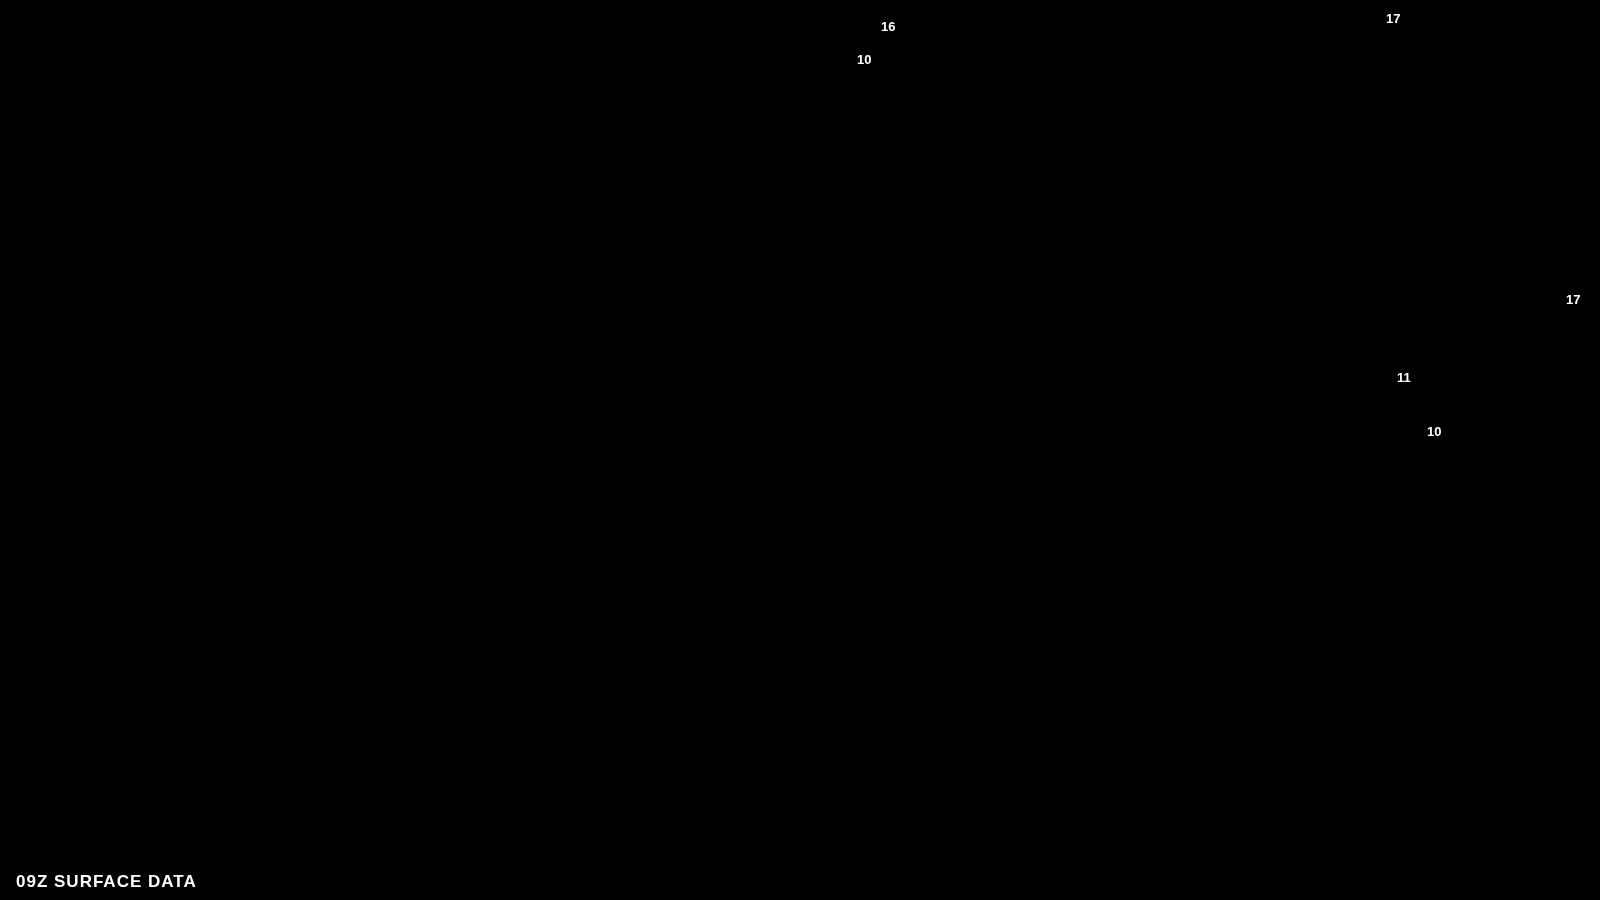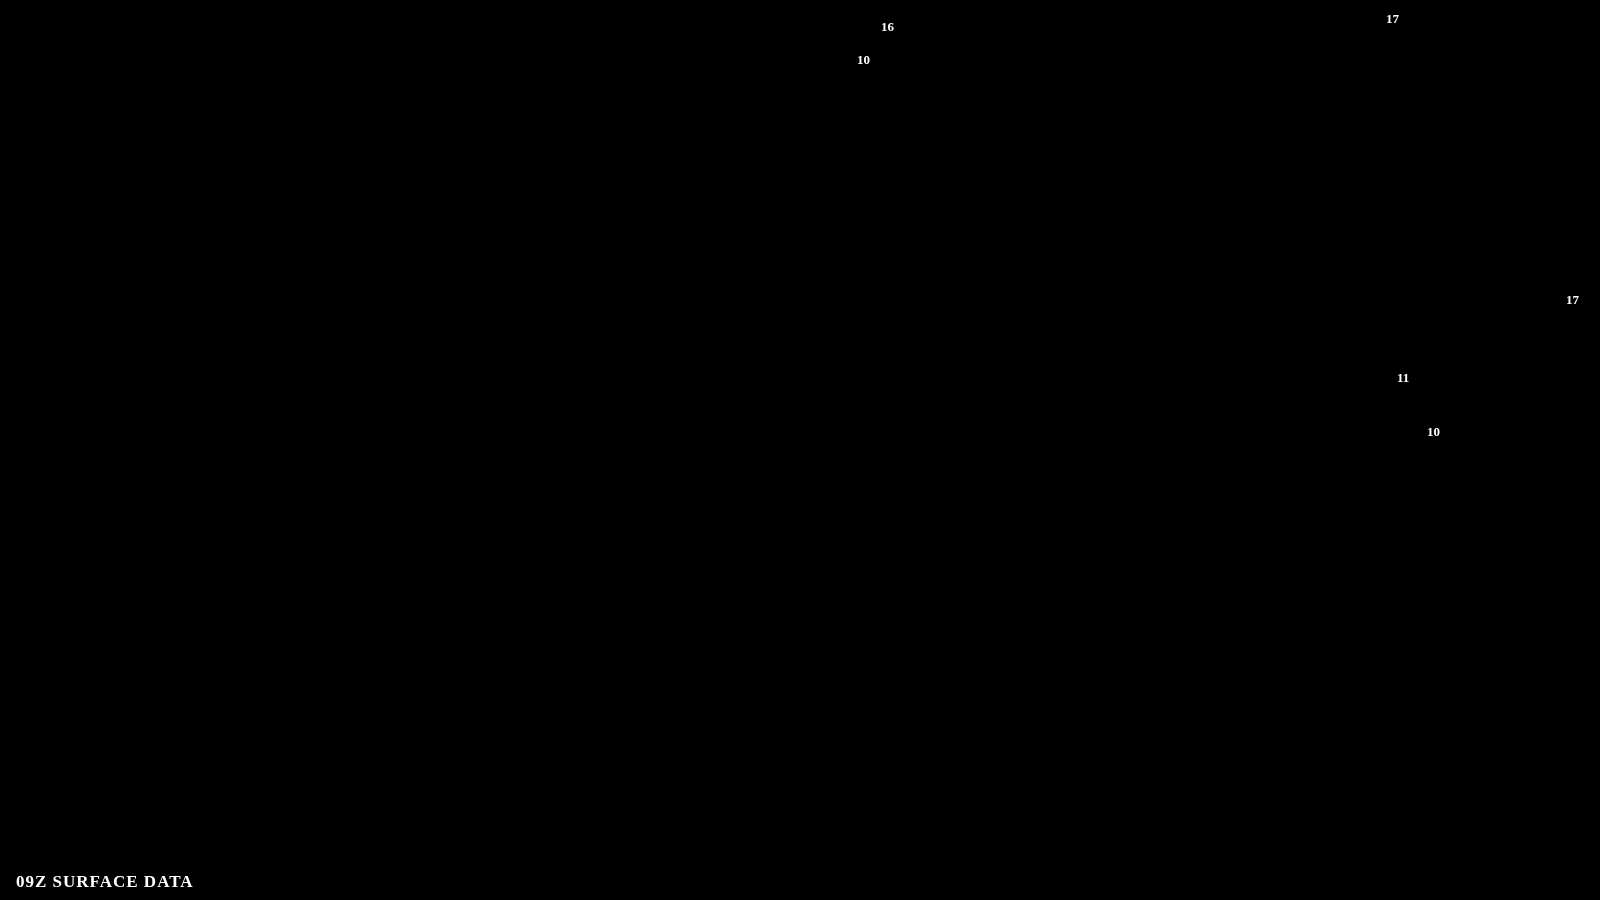--- a/index.html
+++ b/index.html
@@ -6,21 +6,21 @@
     margin: 0;
     padding: 0;
     width: 1600px;
     height: 900px;
     overflow: hidden;
   }
   .plot-canvas {
     position: relative;
     width: 1582px;
     height: 900px;
-    font-family: Liberation Serif, serif;
+    font-family: Liberation Sans, sans-serif;
   }
   .station-value {
     position: absolute;
     font-size: 13px;
     line-height: 13px;
     font-weight: bold;
     white-space: pre;
   }
   .plot-caption {
     position: absolute;

